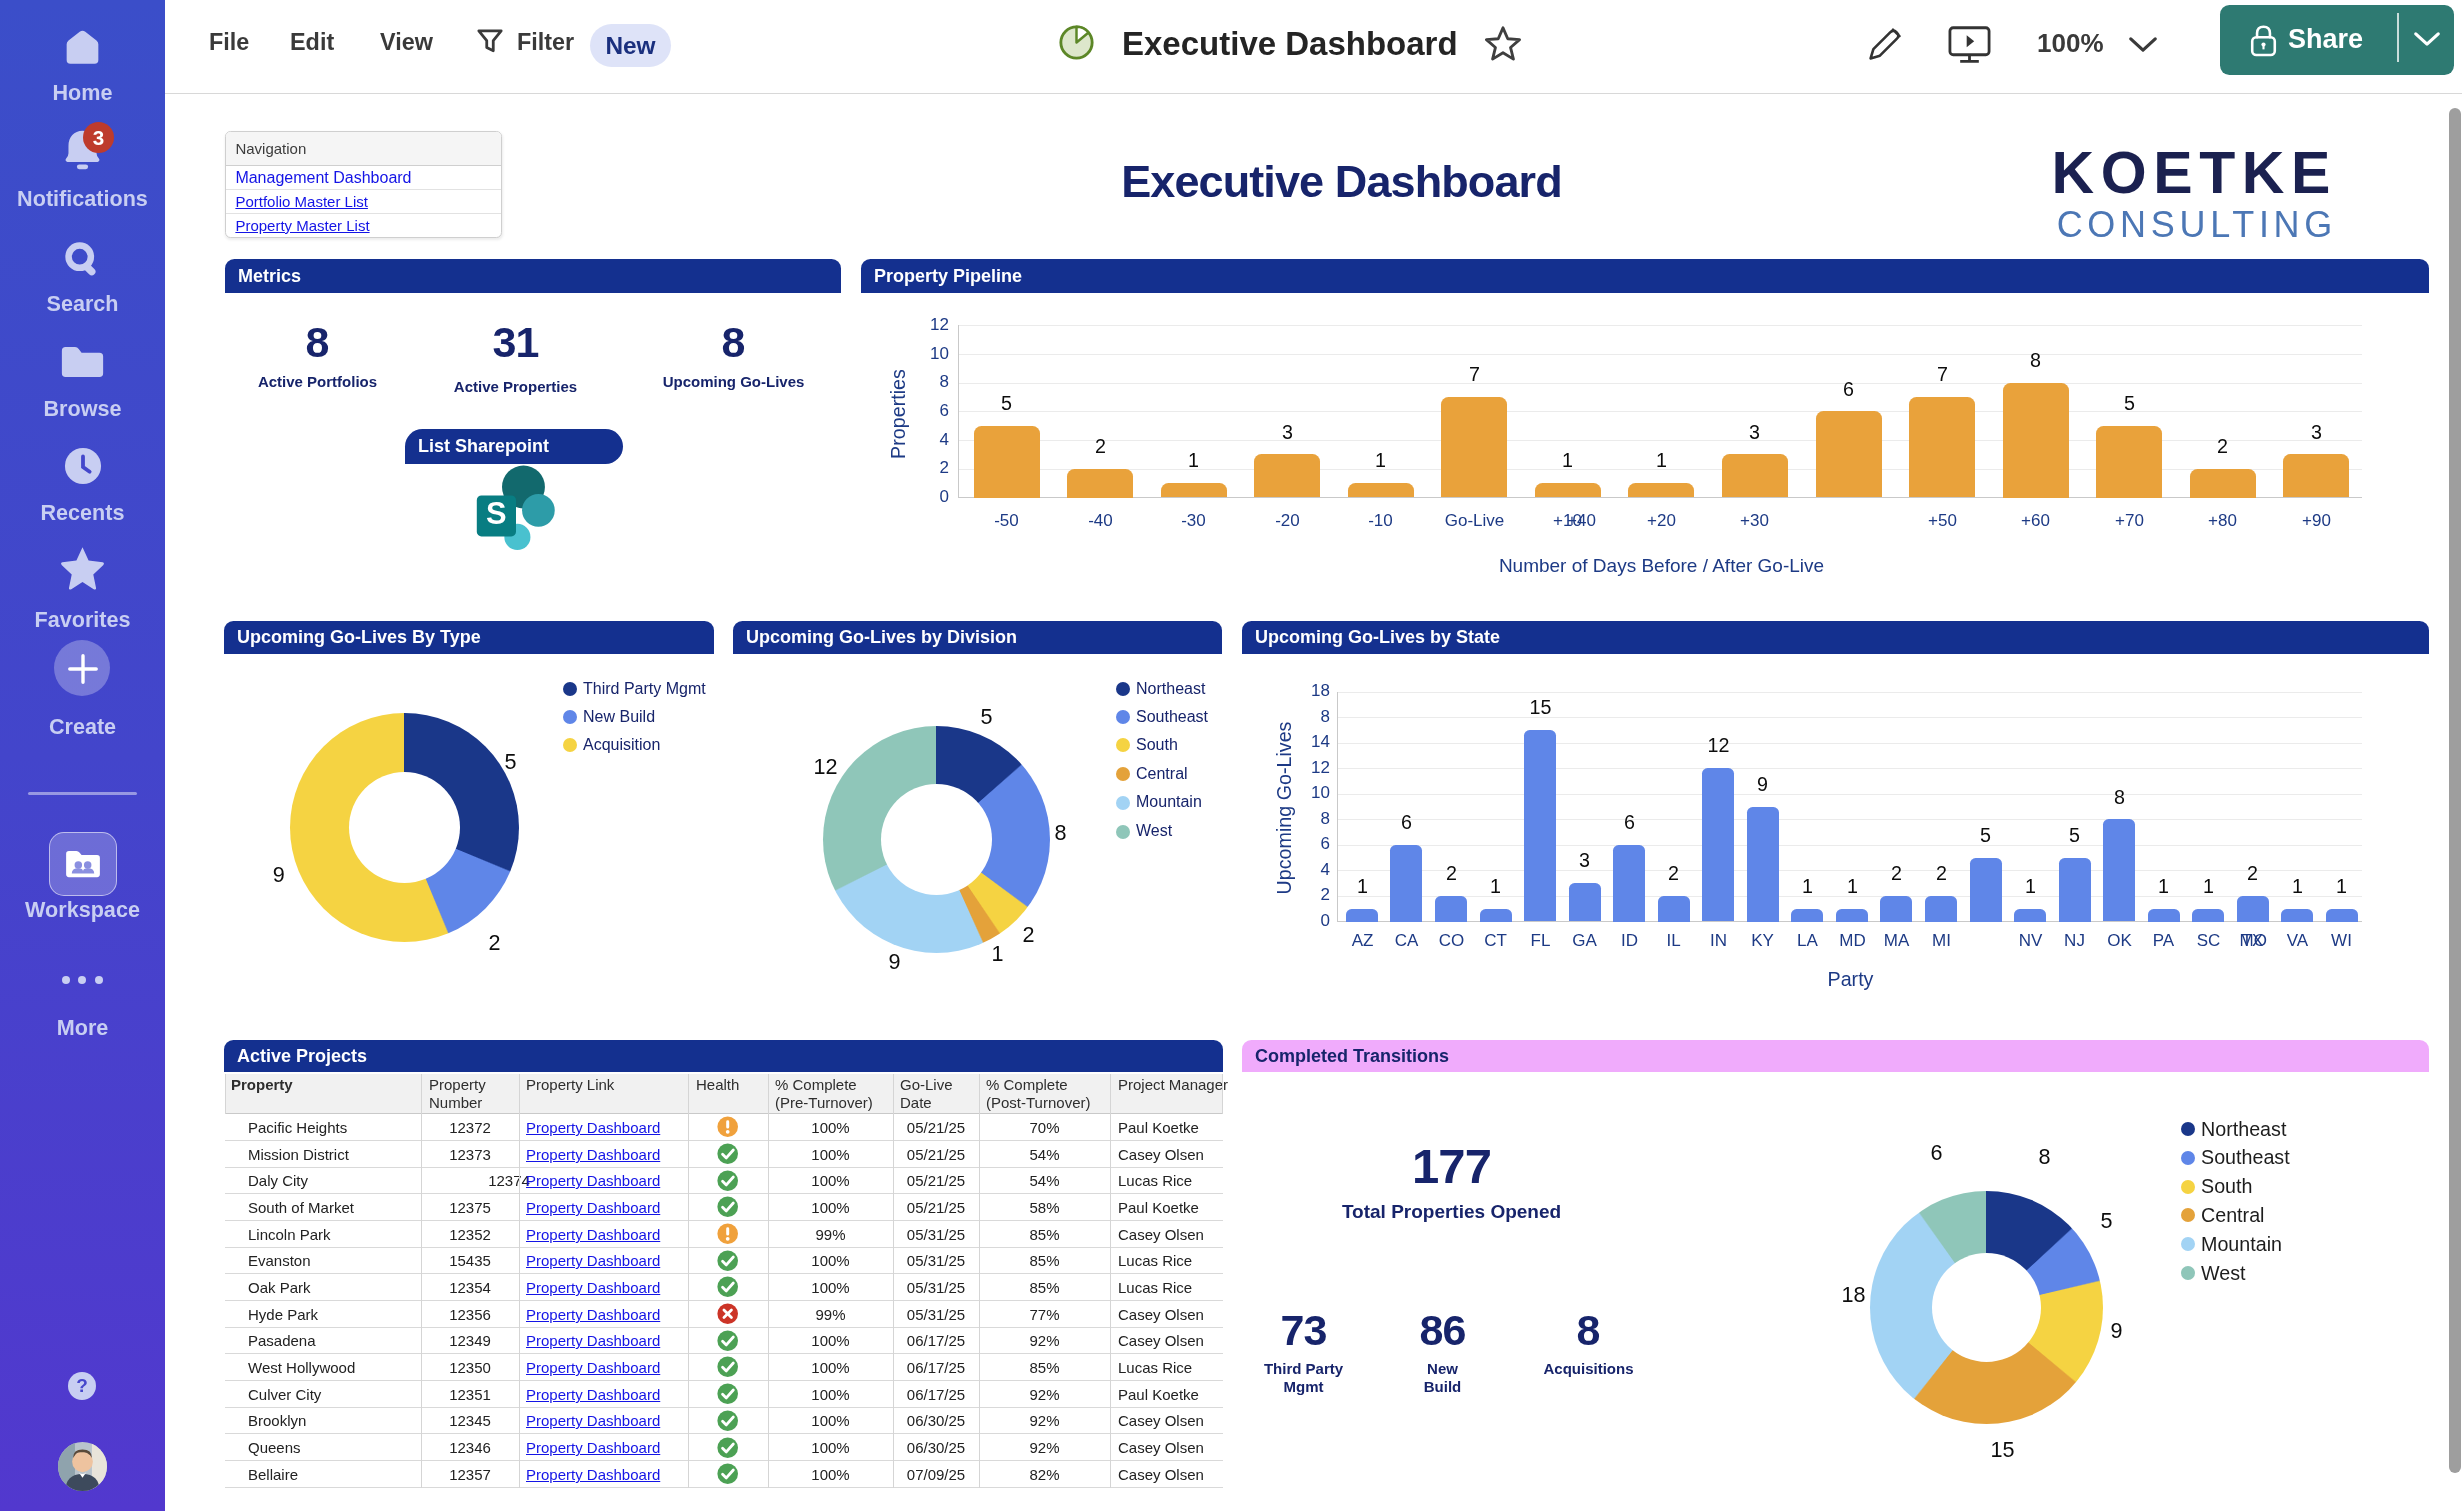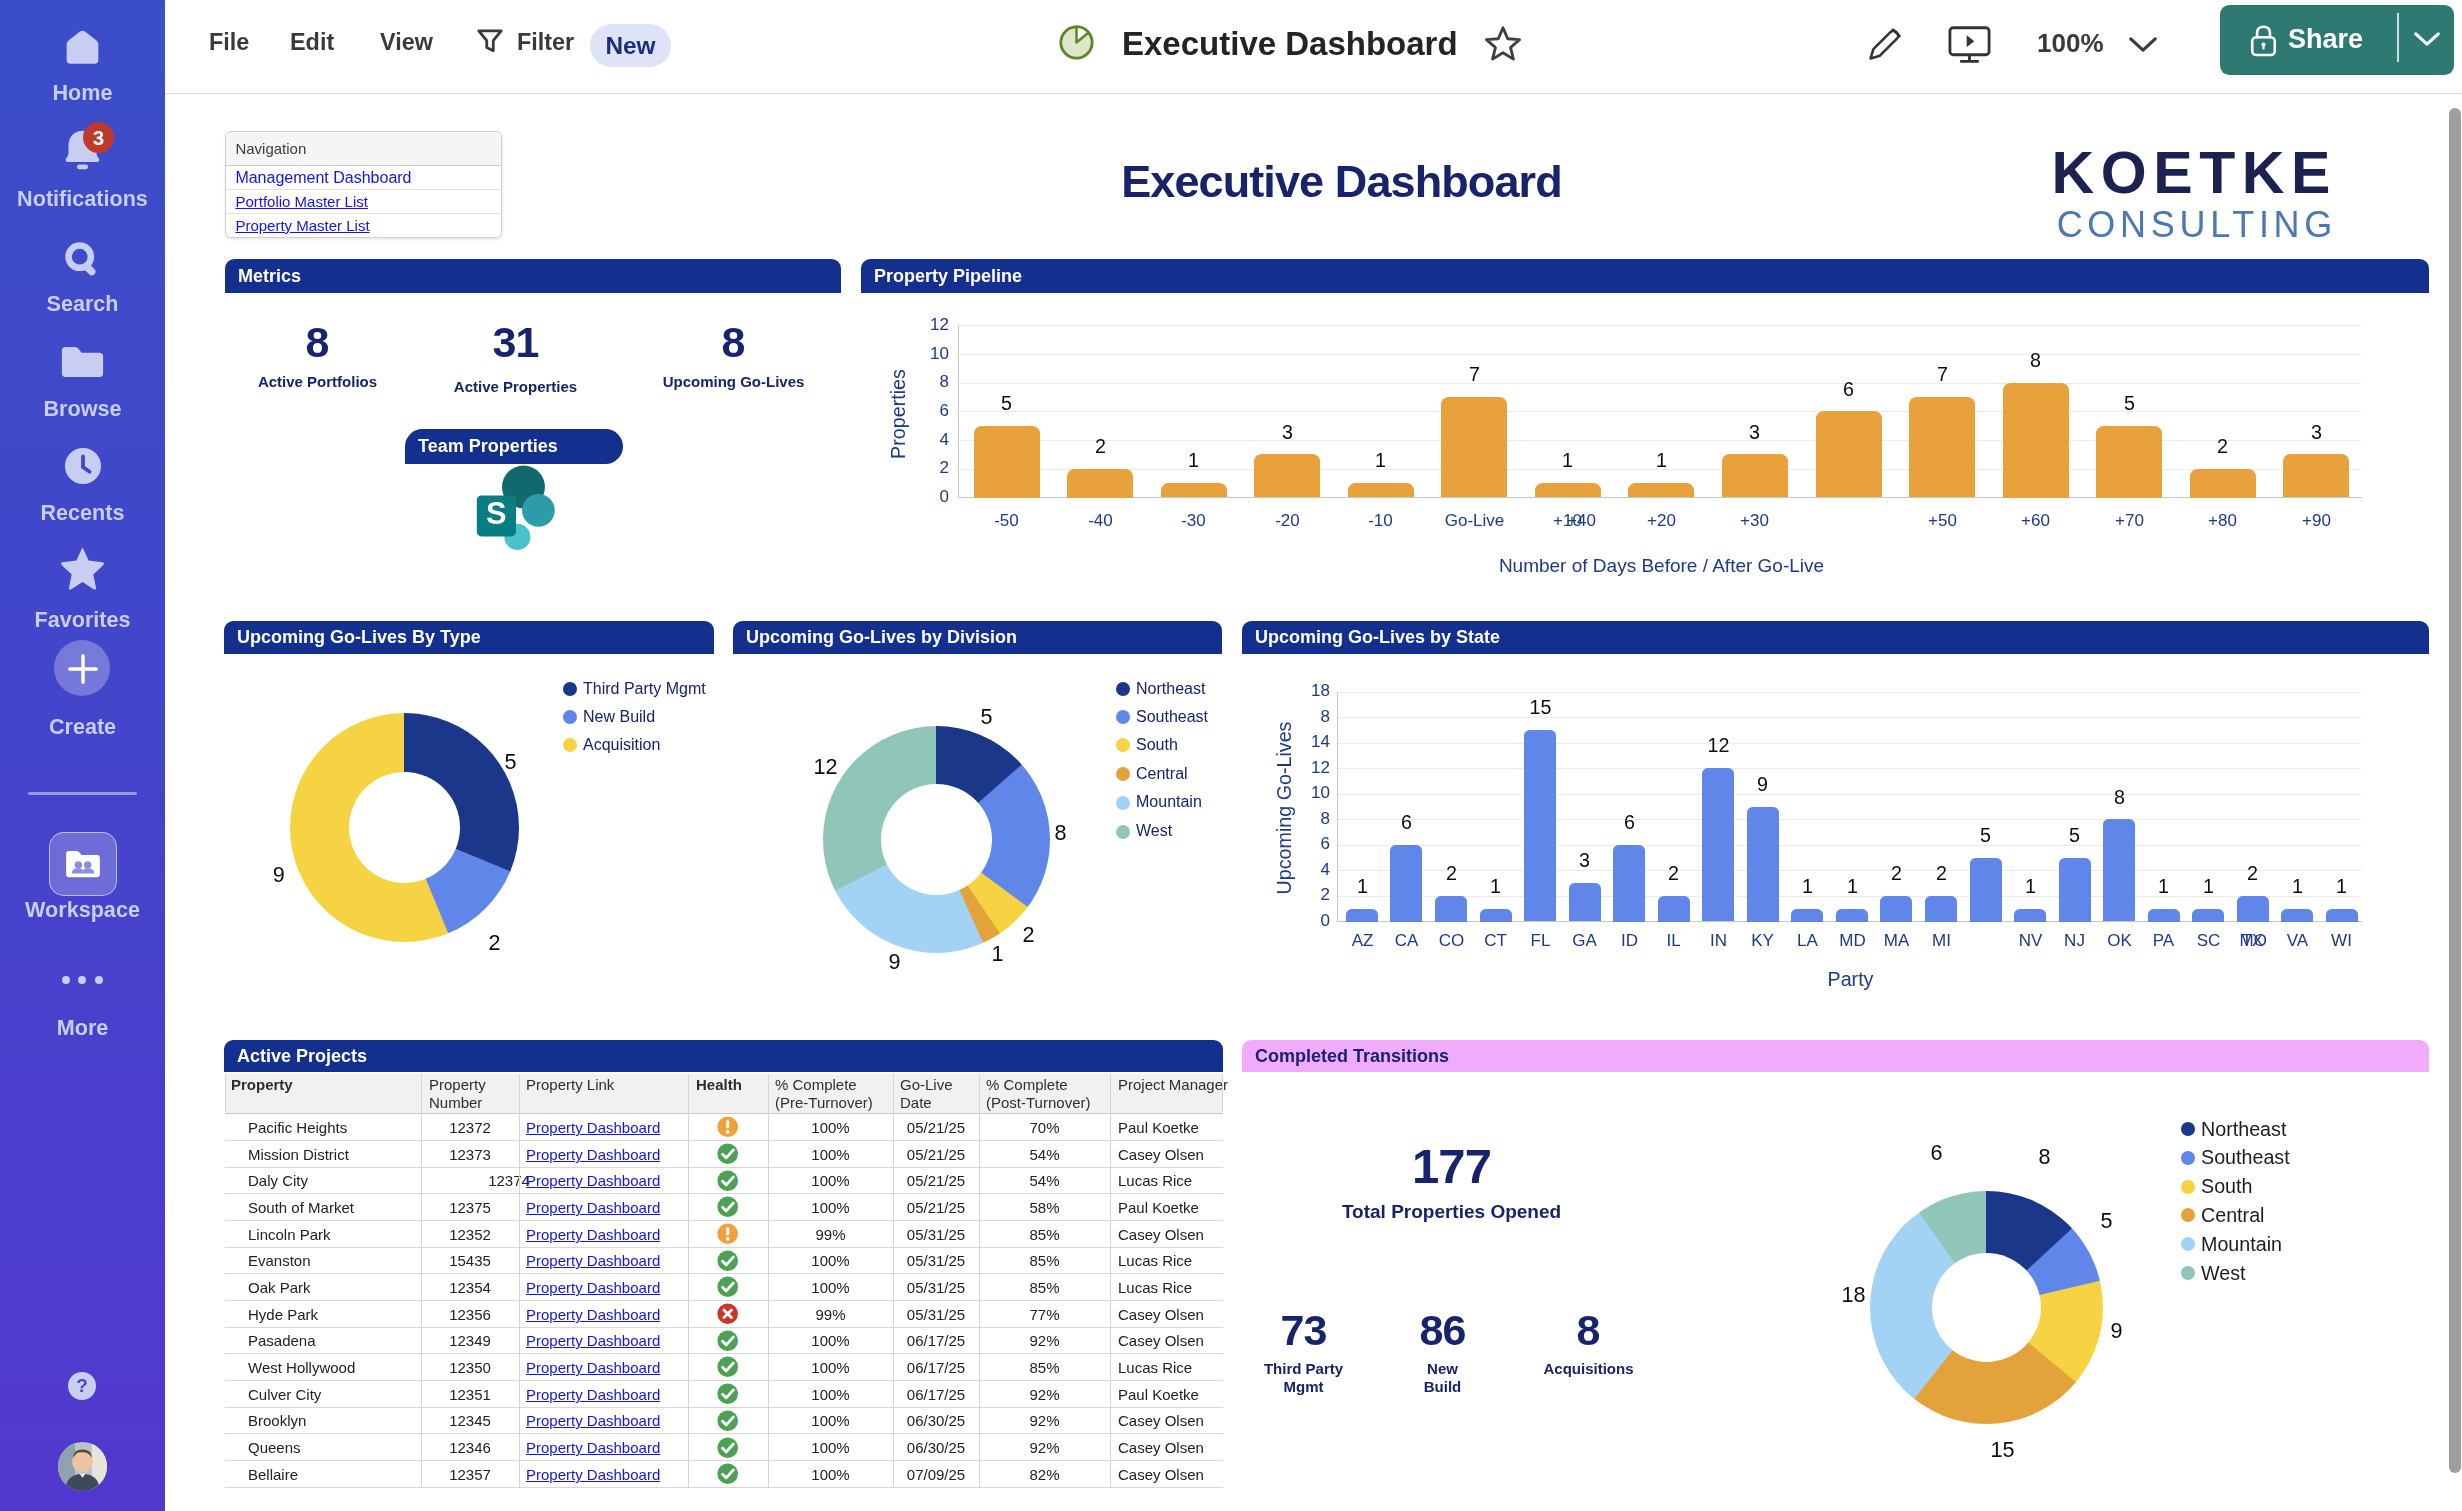--- a/index.html
+++ b/index.html
@@ -123,21 +123,21 @@
 <div style="position:absolute;left:1060px;top:156px;width:563px;font-size:45px;color:#17246B;font-weight:700;text-align:center;letter-spacing:-0.9px;">Executive Dashboard</div>
 <div style="position:absolute;left:1868px;top:139px;width:469px;font-size:59px;color:#1B2150;font-weight:700;text-align:right;letter-spacing:6.6px;margin-right:-6.6px;">KOETKE</div>
 <div style="position:absolute;left:1868px;top:204px;width:469px;font-size:36px;color:#4C77B5;font-weight:400;text-align:right;letter-spacing:4.7px;margin-right:-4.7px;">CONSULTING</div>
 <div style="position:absolute;left:225px;top:259px;width:616px;height:34px;background:#14308F;border-radius:9.4px 9.4px 0 0;color:white;font-weight:bold;font-size:18px;line-height:34px;padding-left:13px;box-sizing:border-box;">Metrics</div>
 <div style="position:absolute;left:36px;top:318px;width:563px;font-size:43px;color:#17246B;font-weight:700;text-align:center;">8</div>
 <div style="position:absolute;left:234px;top:318px;width:563px;font-size:43px;color:#17246B;font-weight:700;text-align:center;letter-spacing:-0.9px;">31</div>
 <div style="position:absolute;left:452px;top:318px;width:563px;font-size:43px;color:#17246B;font-weight:700;text-align:center;">8</div>
 <div style="position:absolute;left:36px;top:373px;width:563px;font-size:15px;color:#17246B;font-weight:700;text-align:center;">Active Portfolios</div>
 <div style="position:absolute;left:234px;top:378px;width:563px;font-size:15px;color:#17246B;font-weight:700;text-align:center;">Active Properties</div>
 <div style="position:absolute;left:452px;top:373px;width:563px;font-size:15px;color:#17246B;font-weight:700;text-align:center;">Upcoming Go-Lives</div>
-<div style="position:absolute;left:405px;top:429px;width:218px;height:35px;background:#14308F;border-radius:19px 19px 19px 0;color:#fff;font-weight:bold;font-size:18px;text-align:left;padding-left:13px;box-sizing:border-box;line-height:35px;">Team Properties</div>
+<div style="position:absolute;left:405px;top:429px;width:218px;height:35px;background:#14308F;border-radius:19px 19px 19px 0;color:#fff;font-weight:bold;font-size:18px;text-align:left;padding-left:13px;box-sizing:border-box;line-height:35px;">List Sharepoint</div>
 <svg style="position:absolute;left:469px;top:459px;" width="94" height="98" viewBox="0 0 100 105">
     <circle cx="58" cy="30" r="23" fill="#12696D"></circle>
     <circle cx="74" cy="55" r="17.5" fill="#2D9CA8"></circle>
     <circle cx="51.5" cy="83.5" r="14" fill="#49C1CF"></circle>
     <rect x="8" y="39" width="42" height="44" rx="5" fill="#087D82"></rect>
     <text x="29" y="70" font-size="33" font-weight="bold" fill="#fff" text-anchor="middle" font-family="Liberation Sans">S</text>
   </svg>
 <div style="position:absolute;left:861px;top:259px;width:1568px;height:34px;background:#14308F;border-radius:9.4px 9.4px 0 0;color:white;font-weight:bold;font-size:18px;line-height:34px;padding-left:13px;box-sizing:border-box;">Property Pipeline</div>
 <div style="position:absolute;left:958px;top:497px;width:1404px;height:1.4px;background:#c9c9c9;"></div>
 <div style="position:absolute;left:902px;top:487px;width:47px;height:20.6px;line-height:20.6px;font-size:17px;color:#1d3a85;font-weight:400;text-align:right;">0</div>
@@ -325,21 +325,21 @@
 <div style="position:absolute;left:2326px;top:909px;width:32px;height:12.8px;background:#5F86E8;border-radius:5.6px 5.6px 0 0;"></div>
 <div style="position:absolute;left:2060px;top:875px;width:563px;font-size:19.7px;color:#0d0d0d;font-weight:400;text-align:center;">1</div>
 <div style="position:absolute;left:2060px;top:931px;width:563px;font-size:17px;color:#1d3a85;font-weight:400;text-align:center;">WI</div>
 <div style="position:absolute;left:1569px;top:968px;width:563px;font-size:19.7px;color:#1d3a85;font-weight:400;text-align:center;">Party</div>
 <div style="position:absolute;left:1181px;top:794px;width:206px;height:28px;transform:rotate(-90deg);font-size:19.7px;color:#1d3a85;text-align:center;line-height:28px;">Upcoming Go-Lives</div>
 <div style="position:absolute;left:224px;top:1040px;width:999px;height:32px;background:#14308F;border-radius:9.4px 9.4px 0 0;color:white;font-weight:bold;font-size:18px;line-height:32px;padding-left:13px;box-sizing:border-box;">Active Projects</div>
 <div style="position:absolute;left:225px;top:1074px;width:998px;height:40px;background:#f1f1f1;border-bottom:0.9px solid #c9c9c9;"></div>
 <div style="position:absolute;left:231px;top:1076px;width:190px;font-size:15px;line-height:18.3px;color:#2e2e2e;font-weight:700;">Property</div>
 <div style="position:absolute;left:429px;top:1076px;width:90px;font-size:15px;line-height:18.3px;color:#2e2e2e;font-weight:400;">Property<br>Number</div>
 <div style="position:absolute;left:526px;top:1076px;width:162px;font-size:15px;line-height:18.3px;color:#2e2e2e;font-weight:400;">Property Link</div>
-<div style="position:absolute;left:696px;top:1076px;width:72px;font-size:15px;line-height:18.3px;color:#2e2e2e;font-weight:700;">Health</div>
+<div style="position:absolute;left:696px;top:1076px;width:72px;font-size:15px;line-height:18.3px;color:#2e2e2e;font-weight:400;">Health</div>
 <div style="position:absolute;left:775px;top:1076px;width:117px;font-size:15px;line-height:18.3px;color:#2e2e2e;font-weight:400;">% Complete<br>(Pre-Turnover)</div>
 <div style="position:absolute;left:900px;top:1076px;width:79px;font-size:15px;line-height:18.3px;color:#2e2e2e;font-weight:400;">Go-Live<br>Date</div>
 <div style="position:absolute;left:986px;top:1076px;width:124px;font-size:15px;line-height:18.3px;color:#2e2e2e;font-weight:400;">% Complete<br>(Post-Turnover)</div>
 <div style="position:absolute;left:1118px;top:1076px;width:105px;font-size:15px;line-height:18.3px;color:#2e2e2e;font-weight:400;"><span style="white-space:nowrap;">Project Manager</span></div>
 <div style="position:absolute;left:225px;top:1114px;width:998px;height:27px;border-bottom:0.9px solid #d9d9d9;"></div>
 <div style="position:absolute;left:248px;top:1114px;width:173px;height:27px;line-height:27px;font-size:15px;color:#222;">Pacific Heights</div>
 <div style="position:absolute;left:421px;top:1114px;width:98px;height:27px;line-height:27px;font-size:15px;color:#222;text-align:center;">12372</div>
 <div style="position:absolute;left:526px;top:1114px;width:162px;height:27px;line-height:27px;font-size:15px;"><span style="color:#1414E6;text-decoration:underline;">Property Dashboard</span></div>
 <div style="position:absolute;left:688px;top:1115px;width:80px;height:27px;text-align:center;"><svg width="23.4" height="23.4" viewBox="0 0 25 25">
       <circle cx="12.5" cy="12.5" r="11" fill="#F0A13C"></circle>

